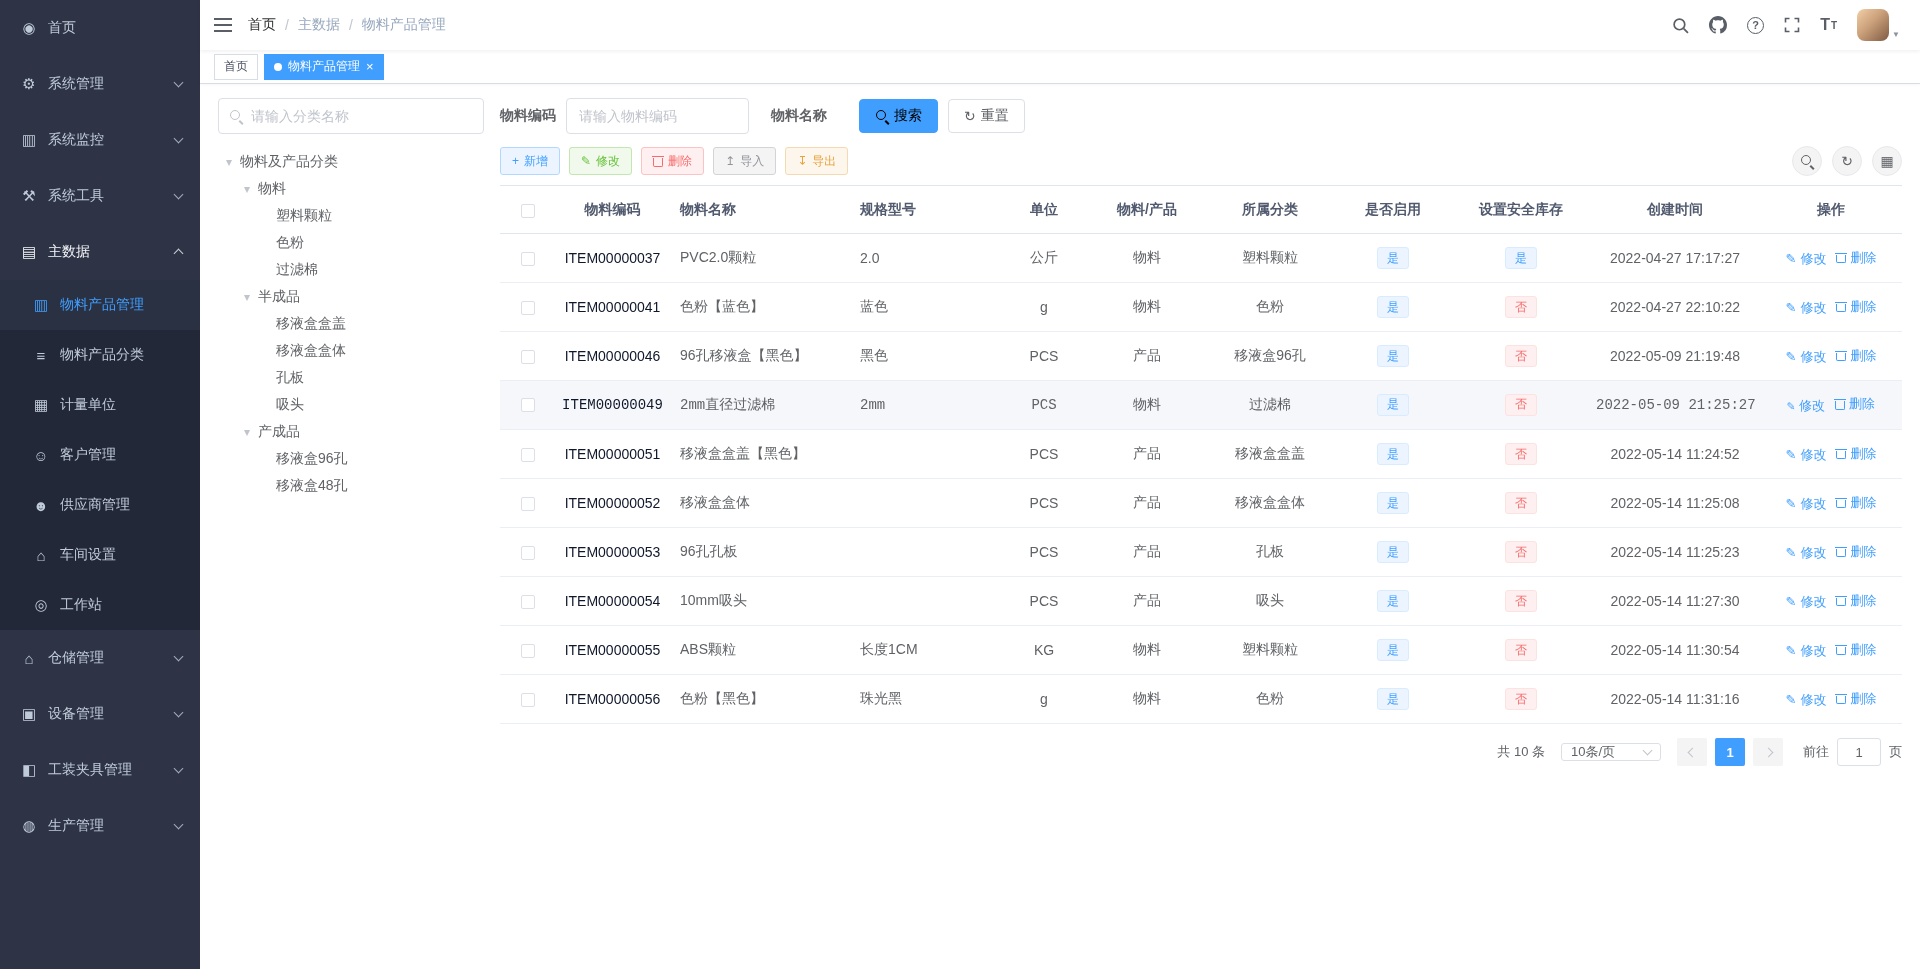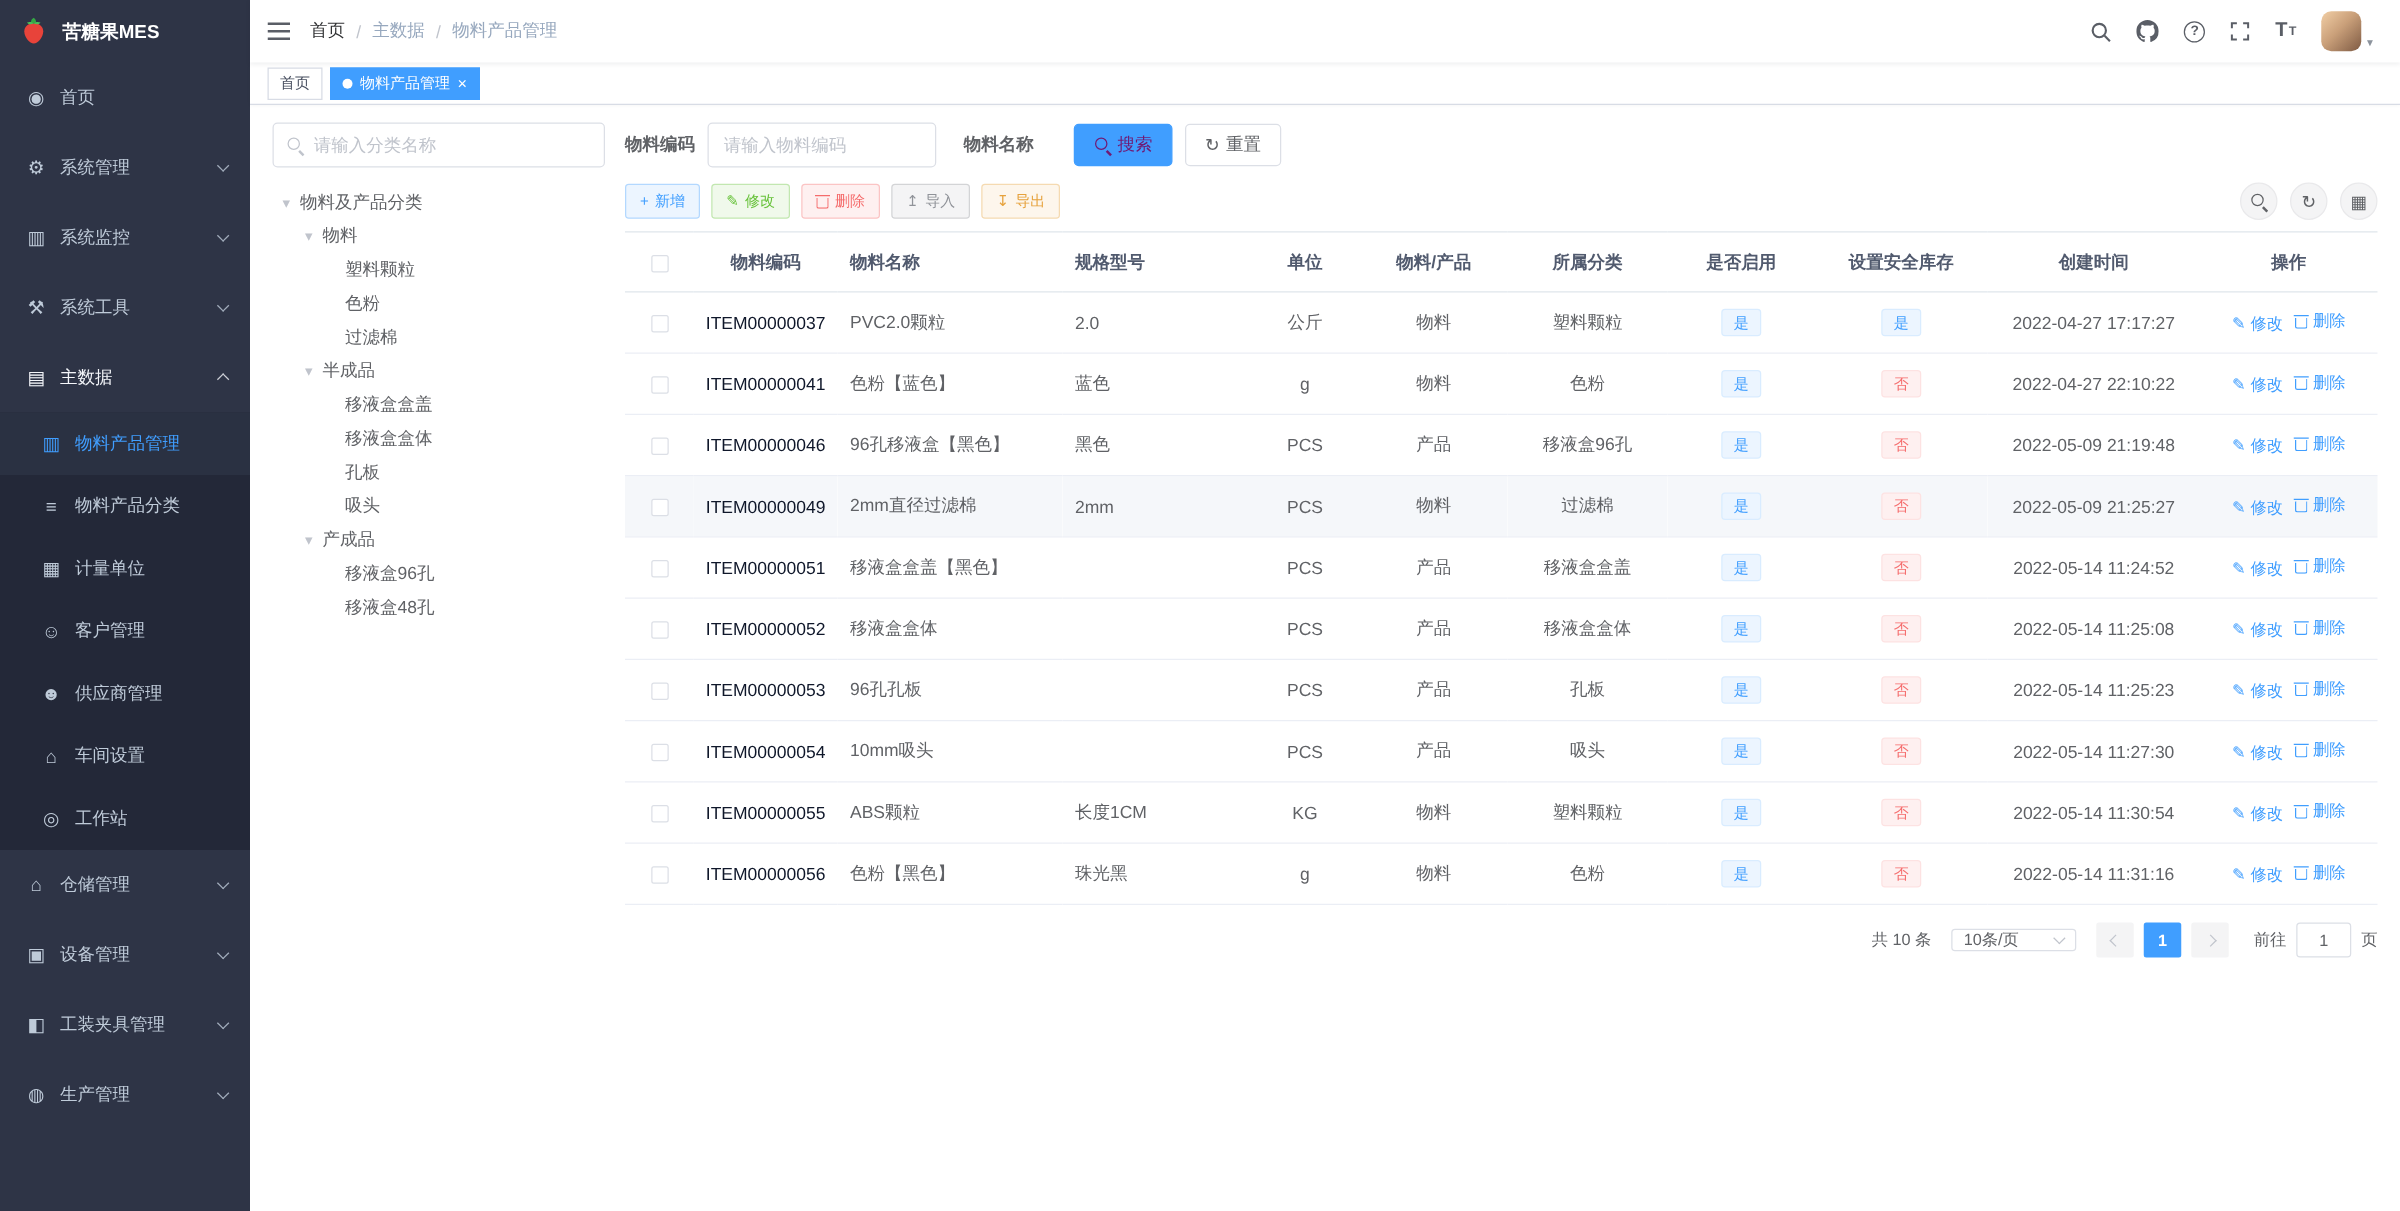--- a/index.html
+++ b/index.html
@@ -63,38 +63,38 @@
   .lvl1 { padding-left: 18px; }
   .lvl2 { padding-left: 36px; }
 
   .table-panel { flex: 1; min-width: 0; display: flex; flex-direction: column; }
   .filter-row { display: flex; align-items: center; margin-bottom: 12px; }
   .filter-item { display: flex; align-items: center; margin-right: 22px; }
   .filter-label { font-size: 14px; font-weight: bold; color: #606266; margin-right: 10px; white-space: nowrap; }
   .filter-input { width: 183px; }
 
   .btn { display: inline-flex; align-items: center; justify-content: center; gap: 5px; border-radius: 4px; font-size: 14px; cursor: pointer; border: 1px solid #dcdfe6; background: #fff; color: #606266; height: 34px; padding: 0 15px; font-family: inherit; white-space: nowrap; }
-  .btn-primary { background: #409eff; border-color: #409eff; color: #701a75; }
+  .btn-primary { background: #409eff; border-color: #409eff; color: #000000; }
   .btn-reset { margin-left: 10px; }
 
   .toolbar { display: flex; align-items: center; margin-bottom: 9px; }
   .btn-mini { height: 28px; padding: 0 11px; font-size: 12px; border-radius: 3px; margin-right: 9px; }
   .btn-plain-primary { color: #409eff; background: #ecf5ff; border-color: #b3d8ff; }
   .btn-plain-success { color: #67c23a; background: #f0f9eb; border-color: #c2e7b0; }
   .btn-plain-danger  { color: #f56c6c; background: #fef0f0; border-color: #fbc4c4; }
   .btn-plain-info    { color: #909399; background: #f4f4f5; border-color: #d3d4d6; }
   .btn-plain-warning { color: #e6a23c; background: #fdf6ec; border-color: #f5dab1; }
   .toolbar-right { margin-left: auto; display: flex; gap: 10px; }
   .circle-btn { width: 30px; height: 30px; border-radius: 50%; background: #f4f4f5; border: 1px solid #e9e9eb; color: #606266; display: flex; align-items: center; justify-content: center; cursor: pointer; font-size: 14px; }
 
   .data-table { width: 100%; border-collapse: collapse; table-layout: fixed; }
   .data-table th { height: 48px; font-size: 14px; color: #515a6e; font-weight: bold; border-top: 1px solid #dfe6ec; border-bottom: 1px solid #dfe6ec; text-align: center; padding: 0 6px; background: #fff; white-space: nowrap; }
   .data-table td { height: 49px; font-size: 14px; color: #606266; border-bottom: 1px solid #ebeef5; text-align: center; padding: 0 6px; overflow: hidden; white-space: nowrap; }
   .c-left { text-align: left !important; padding-left: 10px !important; }
-  .row-hover td { background: #f5f7fa; }
+  .row-hover td { background: #f5f7fa; font-family: Liberation Mono, monospace; }
   .checkbox { width: 14px; height: 14px; border: 1px solid #dcdfe6; border-radius: 2px; background: #fff; display: inline-block; vertical-align: middle; cursor: pointer; }
   .link { color: #0f172a; text-decoration: none; cursor: pointer; }
   .tag-badge { display: inline-block; height: 22px; line-height: 20px; padding: 0 9px; font-size: 12px; border-radius: 3px; border: 1px solid transparent; }
   .tag-yes { background: #ecf5ff; color: #409eff; border-color: #d9ecff; }
   .tag-no  { background: #fef0f0; color: #f56c6c; border-color: #fde2e2; }
   .op-link { color: #409eff; font-size: 13px; display: inline-flex; align-items: center; gap: 4px; cursor: pointer; margin: 0 5px; white-space: nowrap; }
 
   .pagination { display: flex; align-items: center; justify-content: flex-end; gap: 8px; margin-top: 14px; font-size: 13px; color: #606266; }
   .page-select { width: 100px; height: 18px; border: 1px solid #dcdfe6; border-radius: 3px; display: flex; align-items: center; justify-content: space-between; padding: 0 9px; cursor: pointer; background: #fff; margin: 0 8px; }
   .page-select .chevron { color: #c0c4cc; }
@@ -115,28 +115,20 @@
   .trash { position: relative; width: 10px; height: 11px; display: inline-block; }
   .trash::before { content: ""; position: absolute; left: 0; right: 0; top: 2.5px; bottom: 0; border: 1.2px solid currentColor; border-top: none; border-radius: 0 0 2px 2px; }
   .trash::after { content: ""; position: absolute; left: -1px; right: -1px; top: .5px; height: 1.2px; background: currentColor; }
 </style>
 </head>
 <body>
 
 <div class="app">
 
   <aside class="sidebar">
-    <div class="logo">
-      <svg width="26" height="26" viewBox="0 0 24 24">
-        <path d="M12 6c4 0 7 2.5 7 6 0 4.5-4 9-7 9s-7-4.5-7-9c0-3.5 3-6 7-6z" fill="#e8433a"></path>
-        <path d="M12 2c1.5 1 2 2.5 1.5 4H10C9.8 4 10.5 2.8 12 2z" fill="#35a845"></path>
-        <path d="M7 5.5c2-.8 4-.3 5 .8-1.8 1-4 .8-5-.8zM17 5.5c-2-.8-4-.3-5 .8 1.8 1 4 .8 5-.8z" fill="#4bbf5a"></path>
-      </svg>
-      <span class="logo-text">苦糖果MES</span>
-    </div>
     <nav class="menu">
       <div class="menu-item">
         <span class="mi-icon">◉</span>
         <span>首页</span>
       </div>
       <div class="menu-item">
         <span class="mi-icon">⚙</span>
         <span>系统管理</span>
         <span class="chevron chev-down"></span>
       </div>

